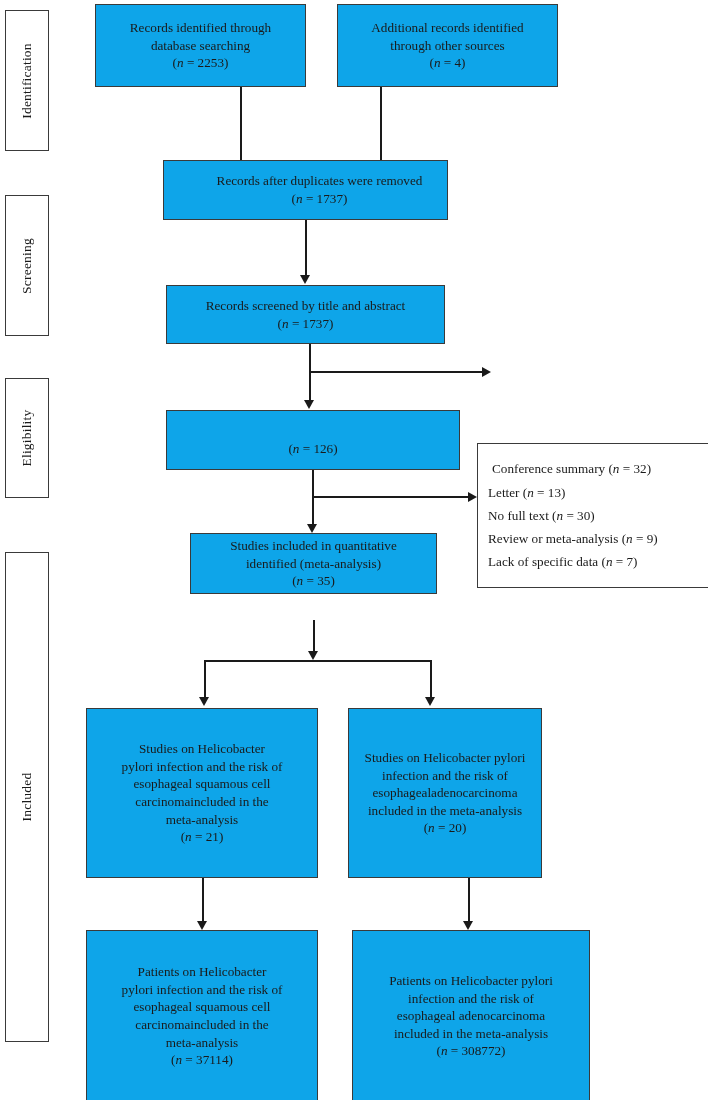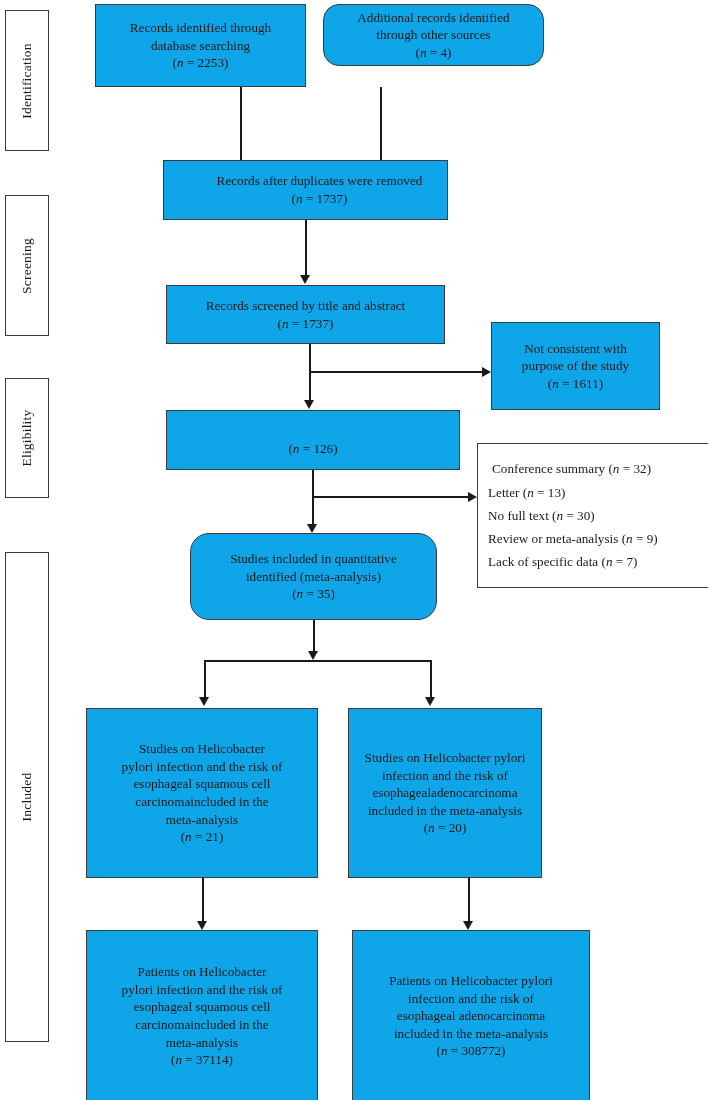--- a/index.html
+++ b/index.html
@@ -118,21 +118,21 @@
   </div>
 
   <div class="box" style="left:95px; top:4px; width:211px; height:83px;">
     <span class="txt">
       <span>Records identified through</span><br>
       <span>database searching</span><br>
       <span class="n">(<em>n</em> = 2253)</span>
     </span>
   </div>
 
-  <div class="box" style="left:323px; top:4px; width:221px; height:62px;border-radius:16px;">
+  <div class="box" style="left:337px; top:4px; width:221px; height:83px;">
     <span class="txt">
       <span>Additional records identified</span><br>
       <span>through other sources</span><br>
       <span class="n">(<em>n</em> = 4)</span>
     </span>
   </div>
 
   <div class="vline" style="left:240px; top:87px; height:74px;"></div>
   <div class="vline" style="left:380px; top:87px; height:74px;"></div>
 
@@ -152,27 +152,20 @@
       <span class="n">(<em>n</em> = 1737)</span>
     </span>
   </div>
 
   <div class="vline" style="left:309px; top:344px; height:57px;"></div>
   <div class="arrow-down" style="left:304px; top:400px;"></div>
 
   <div class="hline" style="left:309px; top:371px; width:174px;"></div>
   <div class="arrow-right" style="left:482px; top:366.5px;"></div>
 
-  <div class="box" style="left:491px; top:322px; width:169px; height:88px;">
-    <span class="txt">
-      <span>Not consistent with</span><br>
-      <span>purpose of the study</span><br>
-      <span class="n">(<em>n</em> = 1611)</span>
-    </span>
-  </div>
 
   <div class="box" style="left:166px; top:410px; width:294px; height:60px;">
     <span class="txt">
       <br>
       <span class="n">(<em>n</em> = 126)</span>
     </span>
   </div>
 
   <div class="vline" style="left:312px; top:470px; height:55px;"></div>
   <div class="arrow-down" style="left:307px; top:524px;"></div>
@@ -181,21 +174,21 @@
   <div class="arrow-right" style="left:468px; top:491.5px;"></div>
 
   <div class="listbox" style="left:477px; top:443px; width:235px; height:145px;">
     <div class="li">Conference summary (<em>n</em> = 32)</div>
     <div class="li">Letter (<em>n</em> = 13)</div>
     <div class="li">No full text (<em>n</em> = 30)</div>
     <div class="li">Review or meta-analysis (<em>n</em> = 9)</div>
     <div class="li">Lack of specific data (<em>n</em> = 7)</div>
   </div>
 
-  <div class="box" style="left:190px; top:533px; width:247px; height:87px;border-radius:19px;">
+  <div class="box" style="left:190px; top:533px; width:247px; height:61px;">
     <span class="txt">
       <span>Studies included in quantitative</span><br>
       <span>identified (meta-analysis)</span><br>
       <span class="n">(<em>n</em> = 35)</span>
     </span>
   </div>
 
   <div class="vline" style="left:313px; top:620px; height:34px;"></div>
   <div class="arrow-down" style="left:308px; top:651px;"></div>
 

